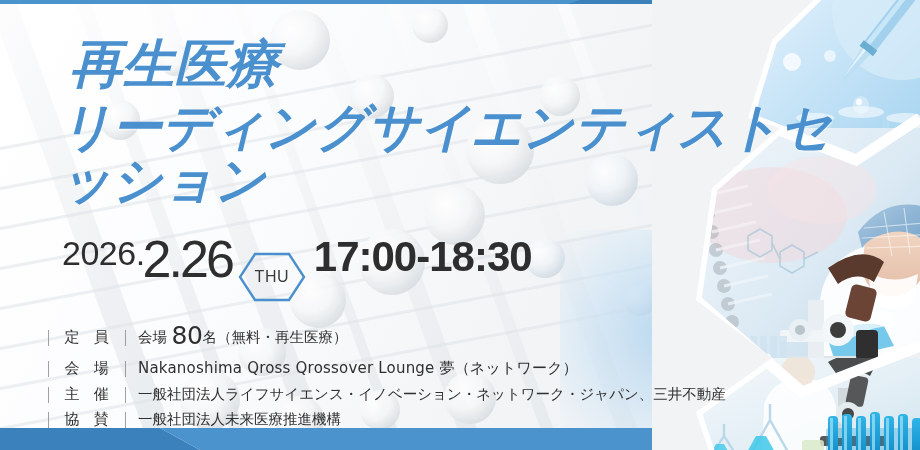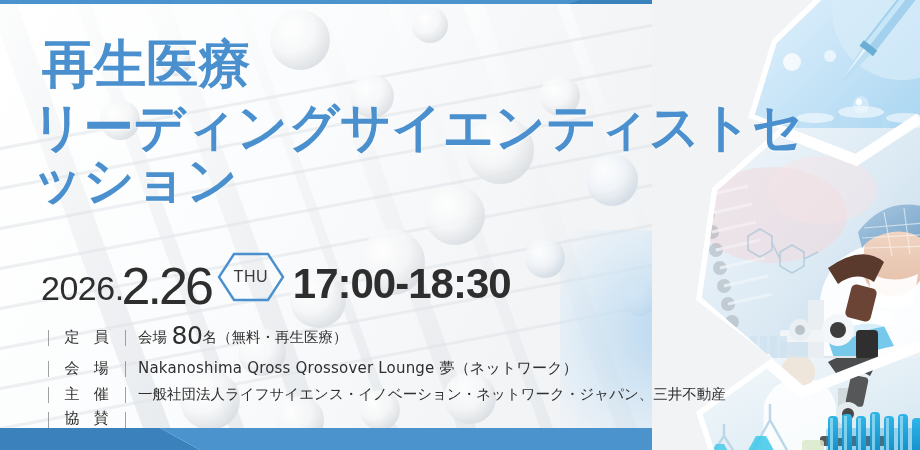--- a/index.html
+++ b/index.html
@@ -33,37 +33,38 @@
   
   .rule{position:absolute;left:0;width:920px;}
   .rule-top{top:0;height:24px;}
   .rule-bottom{bottom:0;height:26px;}
 
   
   .collage{position:absolute;right:0;top:0;width:268px;height:450px;}
 
   
   .headline{
-    position:absolute;left:36px;top:38px;width:830px;
+    position:absolute;left:64px;top:38px;width:830px;
     color:#4a90ce;
     font-family:"DejaVu Sans","Liberation Sans",sans-serif;
     font-weight:700;
+    font-style:italic;
     letter-spacing:.01em;
     line-height:1.02;
     text-shadow:0 1px 2px rgba(255,255,255,.85);
     pointer-events:none;
   }
   .headline .l1{display:block;font-size:52px;margin-left:6px;}
   .headline .l2{display:block;font-size:52px;margin-top:10px;margin-left:-4px;
                 transform:scaleX(.965);transform-origin:left center;}
 
   
   .daterow{
-    position:absolute;left:41px;top:236px;height:74px;
-    display:flex;align-items:flex-end;color:#2e2e2e;
+    position:absolute;left:62px;top:236px;height:74px;
+    display:flex;color:#2e2e2e;
   }
   .d-year{
     font-size:34px;font-weight:400;letter-spacing:-.5px;
     line-height:1;padding-bottom:5px;
     font-family:"Liberation Sans","DejaVu Sans",sans-serif;
   }
   .d-day{
     font-size:52px;font-weight:400;line-height:.9;
     letter-spacing:-3px;margin-left:-2px;
     font-family:Liberation Sans, sans-serif;
@@ -448,16 +449,17 @@
       <span class="dvalue">一般社団法人ライフサイエンス・イノベーション・ネットワーク・ジャパン、三井不動産</span>
     </div>
 
     <div class="drow">
       <span class="dlabel">
         <span class="bar">|</span>
         <span class="t">協</span>
         <span class="t">賛</span>
         <span class="bar">|</span>
       </span>
+      <span class="dvalue">一般社団法人未来医療推進機構</span>
     </div>
 
   </div>
 </div>
 
 </body></html>

